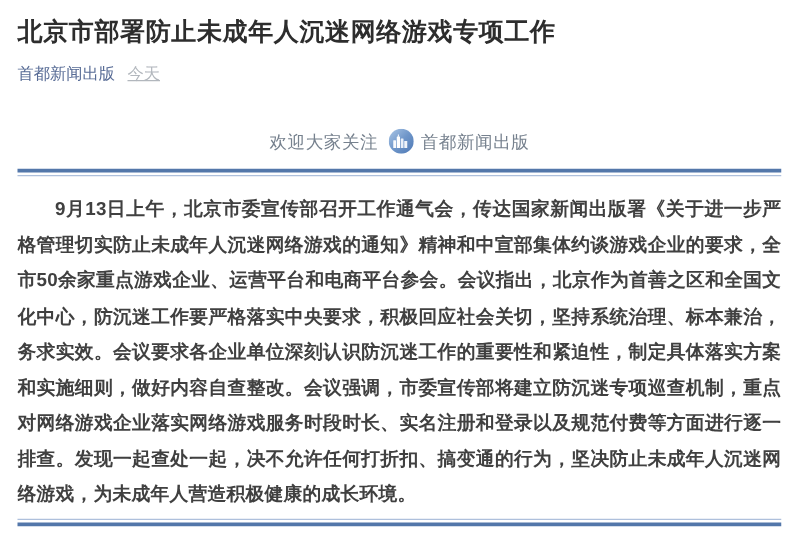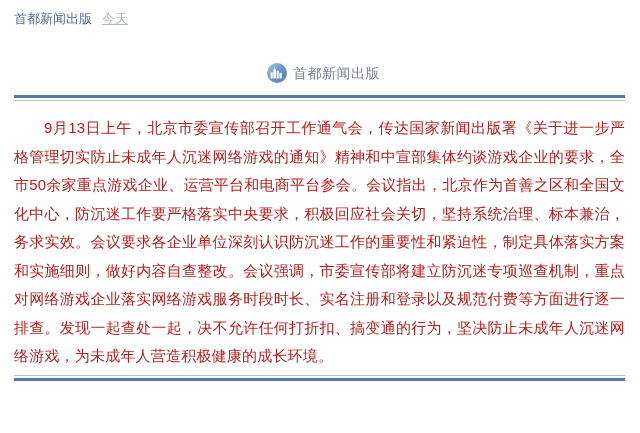--- a/index.html
+++ b/index.html
@@ -72,40 +72,43 @@
   .divider-bottom {
     margin-top: 4px;
     border-top: 1px solid #aec0dc;
     border-bottom: 3px solid #5377aa;
     height: 2px;
   }
   .article-body {
     margin: 13px 0 0 0;
     font-size: 15px;
     line-height: 28.5px;
-    color: #b91c1c;
+    color: #404040;
     text-align: justify;
     text-indent: 2em;
     letter-spacing: 0.2px;
     height: 257px;
     overflow: hidden;
+    font-weight: bold;
   }
 </style>
 </head>
 <body>
 
 <div class="page">
 
+  <h1 class="article-title">北京市部署防止未成年人沉迷网络游戏专项工作</h1>
 
   <div class="meta-row">
     <span class="account-link">首都新闻出版</span>
     <span class="publish-time">今天</span>
   </div>
 
   <div class="follow-banner">
+    <span>欢迎大家关注</span>
     <span class="banner-logo">
       <svg width="20" height="20" viewBox="0 0 20 20" xmlns="http://www.w3.org/2000/svg" aria-hidden="true">
         <defs>
           <linearGradient id="logoGrad" x1="0" y1="0" x2="1" y2="1">
             <stop offset="0" stop-color="#aac6e6"></stop>
             <stop offset="0.5" stop-color="#6f96c9"></stop>
             <stop offset="1" stop-color="#4e79b6"></stop>
           </linearGradient>
         </defs>
         <circle cx="10" cy="10" r="10" fill="url(#logoGrad)"></circle>

